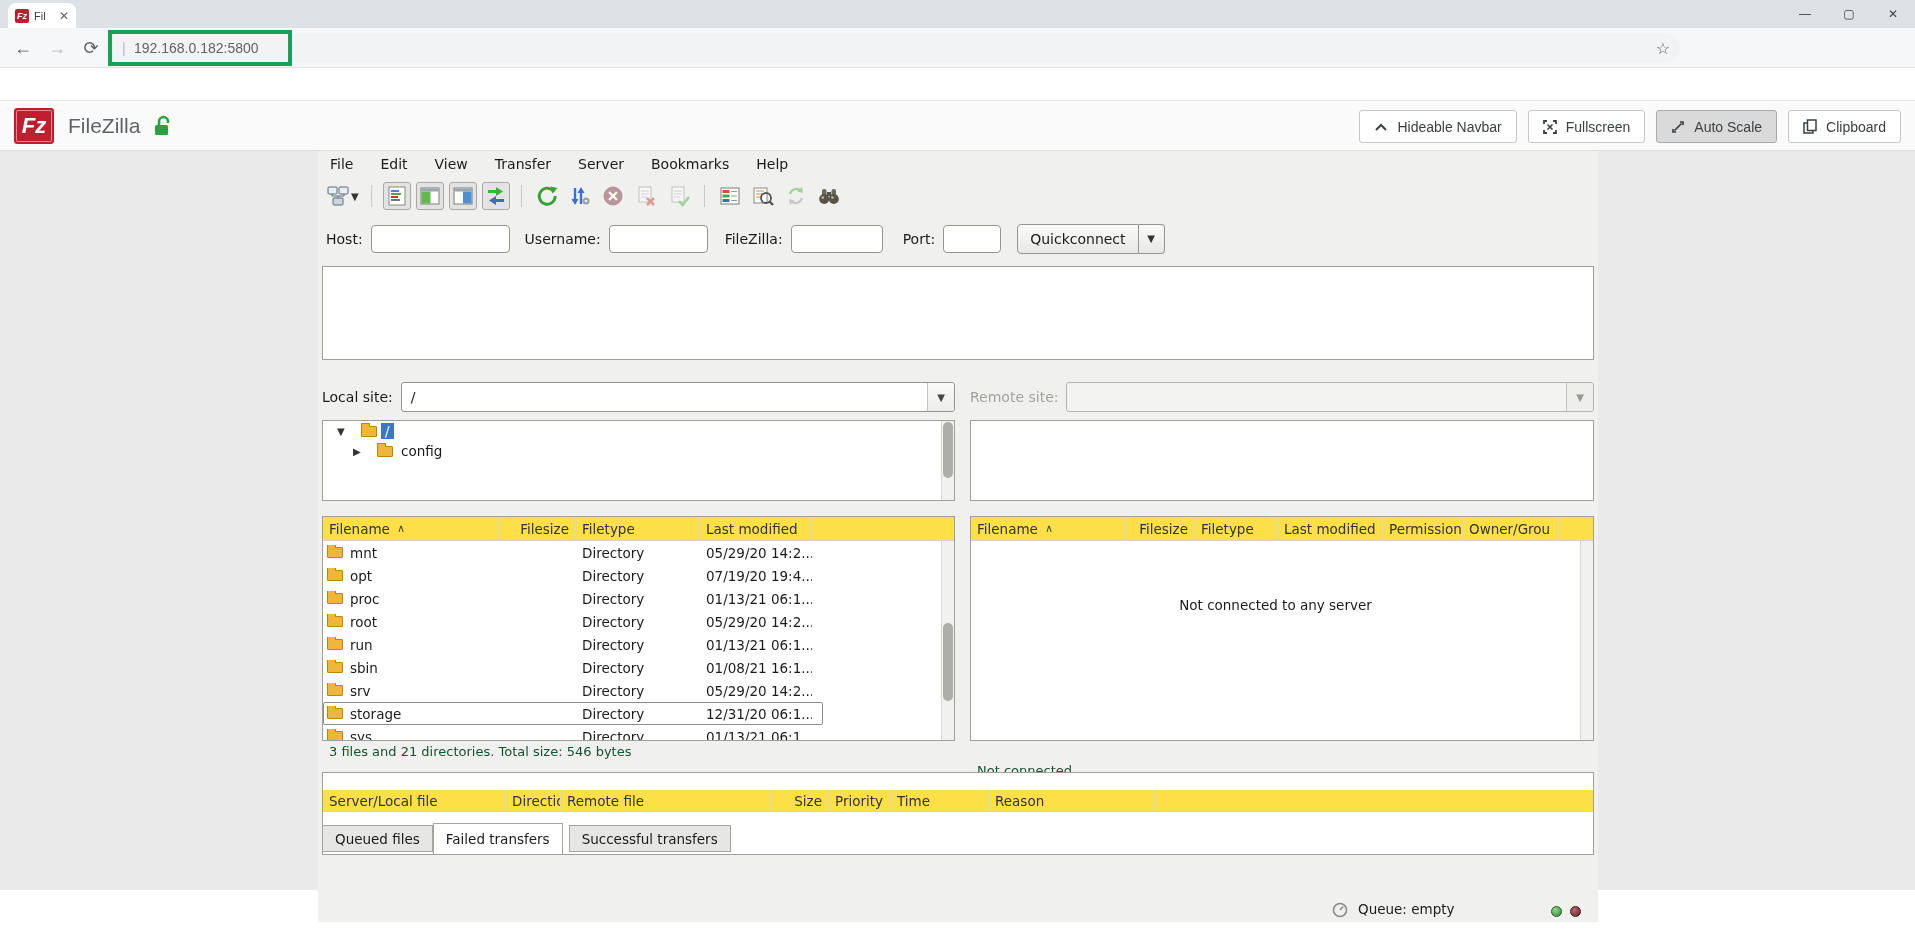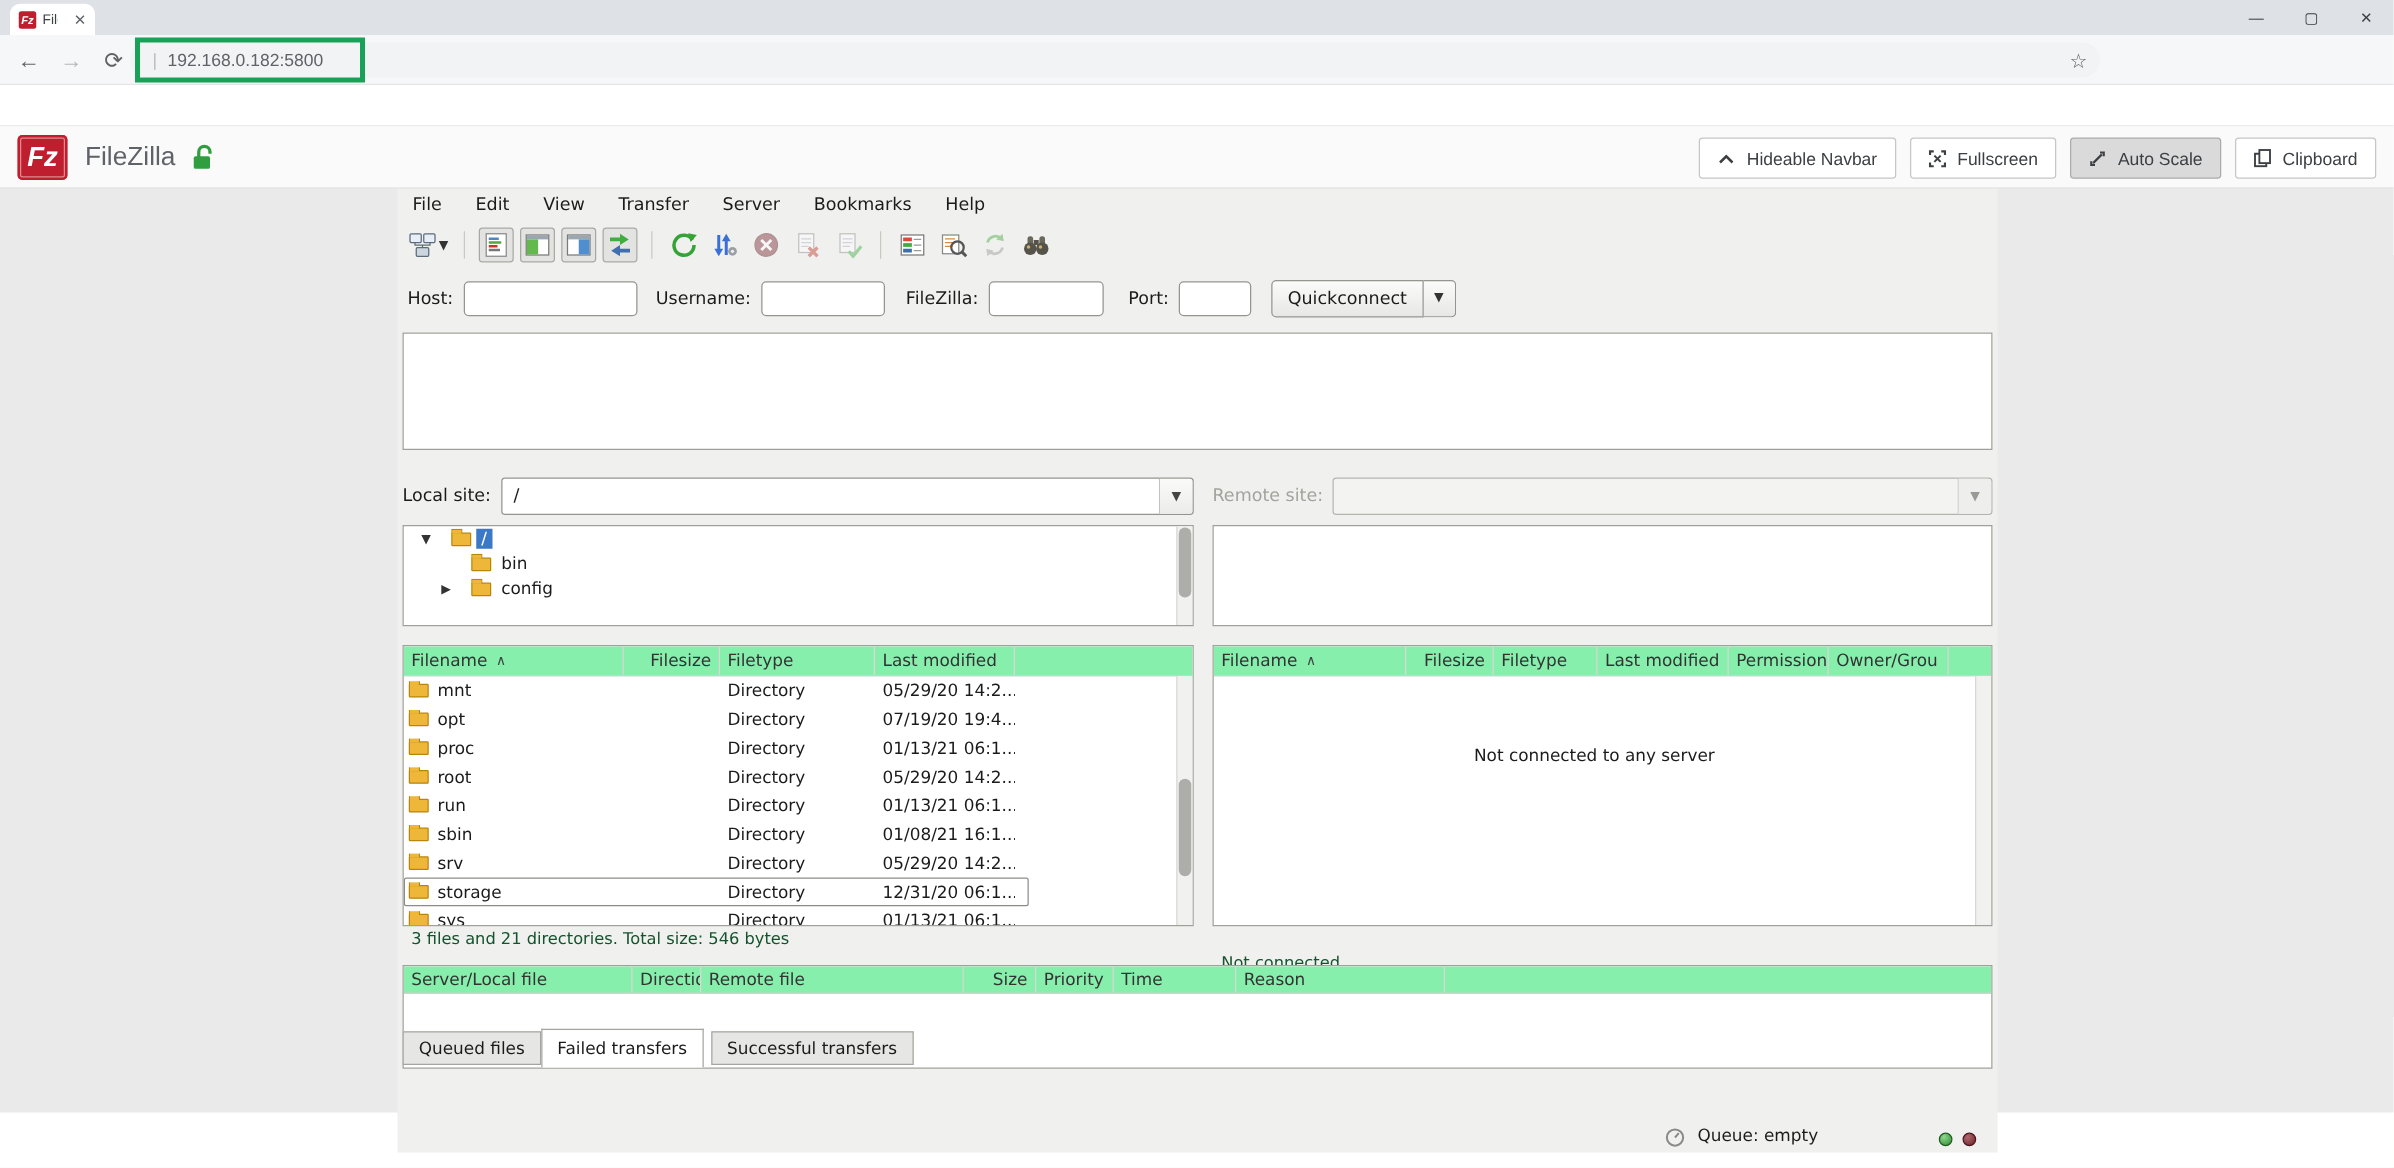--- a/index.html
+++ b/index.html
@@ -92,30 +92,30 @@
   .tree-row { height:20px; display:flex; align-items:center; font-size:13.5px; position:relative; }
   .tw { position:absolute; display:flex; align-items:center; }
   .expander { font-size:10px; color:#333; }
   .folder { width:16px; height:11px; background:#efb73a; border:1px solid #b8860b; border-radius:1px;
             position:relative; display:inline-block; flex:none; }
   .folder::before { content:''; position:absolute; top:-4px; left:-1px; width:7px; height:3px;
                     background:#efb73a; border:1px solid #b8860b; border-bottom:none;
                     border-radius:1px 1px 0 0; }
   .sel { background:#3c78c8; color:#fff; padding:0 4px; }
 
-  .lheader { display:grid; height:24px; background:#86efac; border-bottom:1px solid #d0d0cc;
+  .lheader { display:grid; height:24px; background:#fde047; border-bottom:1px solid #d0d0cc;
              font-size:13.5px; color:#333; align-items:center; }
   .lheader > div { border-right:1px solid #d8d8d4; height:100%; display:flex; align-items:center;
                    padding:0 6px; gap:7px; white-space:nowrap; overflow:hidden; }
   .lheader > div.filler { border-right:none; }
   .lheader .num { justify-content:flex-end; }
   .sortic { font-size:11px; color:#444; }
   .grid-local { grid-template-columns:176px 77px 124px 112px 1fr; }
   .grid-remote { grid-template-columns:154px 70px 83px 105px 80px 96px 1fr; }
-  .grid-queue { grid-template-columns:183px 55px 210px 58px 62px 98px 167px 1fr; }
+  .grid-queue { grid-template-columns:183px 55px 210px 58px 62px 98px 167px 1fr;margin-top:17px; }
   .frow { display:grid; height:23px; align-items:center; font-size:13.5px; }
   .frow > div { padding:0 6px; white-space:nowrap; overflow:hidden; }
   .fname { display:flex; align-items:center; gap:7px; padding-left:4px !important; }
   .focused { outline:1px solid #8d8d88; outline-offset:-1px; border-radius:2px; }
 
   .statusbar-pane { position:absolute; height:19px; font-size:13px; display:flex; align-items:center;
                     padding-left:7px; color:#14532d; }
   .centered-msg { position:absolute; left:0; right:13px; top:80px; text-align:center; font-size:13.5px; }
 
   .qtabs { position:absolute; left:4px; top:672px; display:flex; align-items:flex-start; }
@@ -363,24 +363,20 @@
         </div>
       </div>
 
       <div class="whitebox" style="left:4px; top:269px; width:633px; height:81px;">
         <div class="tree-row">
           <span class="tw expander" style="left:14px">▼</span>
           <span class="tw folder" style="left:38px"></span>
           <span class="tw sel" style="left:58px">/</span>
         </div>
         <div class="tree-row">
-          <span class="tw folder" style="left:54px"></span>
-          <span class="tw" style="left:78px">bin</span>
-        </div>
-        <div class="tree-row">
           <span class="tw expander" style="left:30px">▶</span>
           <span class="tw folder" style="left:54px"></span>
           <span class="tw" style="left:78px">config</span>
         </div>
         <div class="vscroll">
             <div class="vthumb" style="top:1px; height:56px"></div>
           </div>
       </div>
 
       <div class="whitebox" style="left:652px; top:269px; width:624px; height:81px;"></div>

